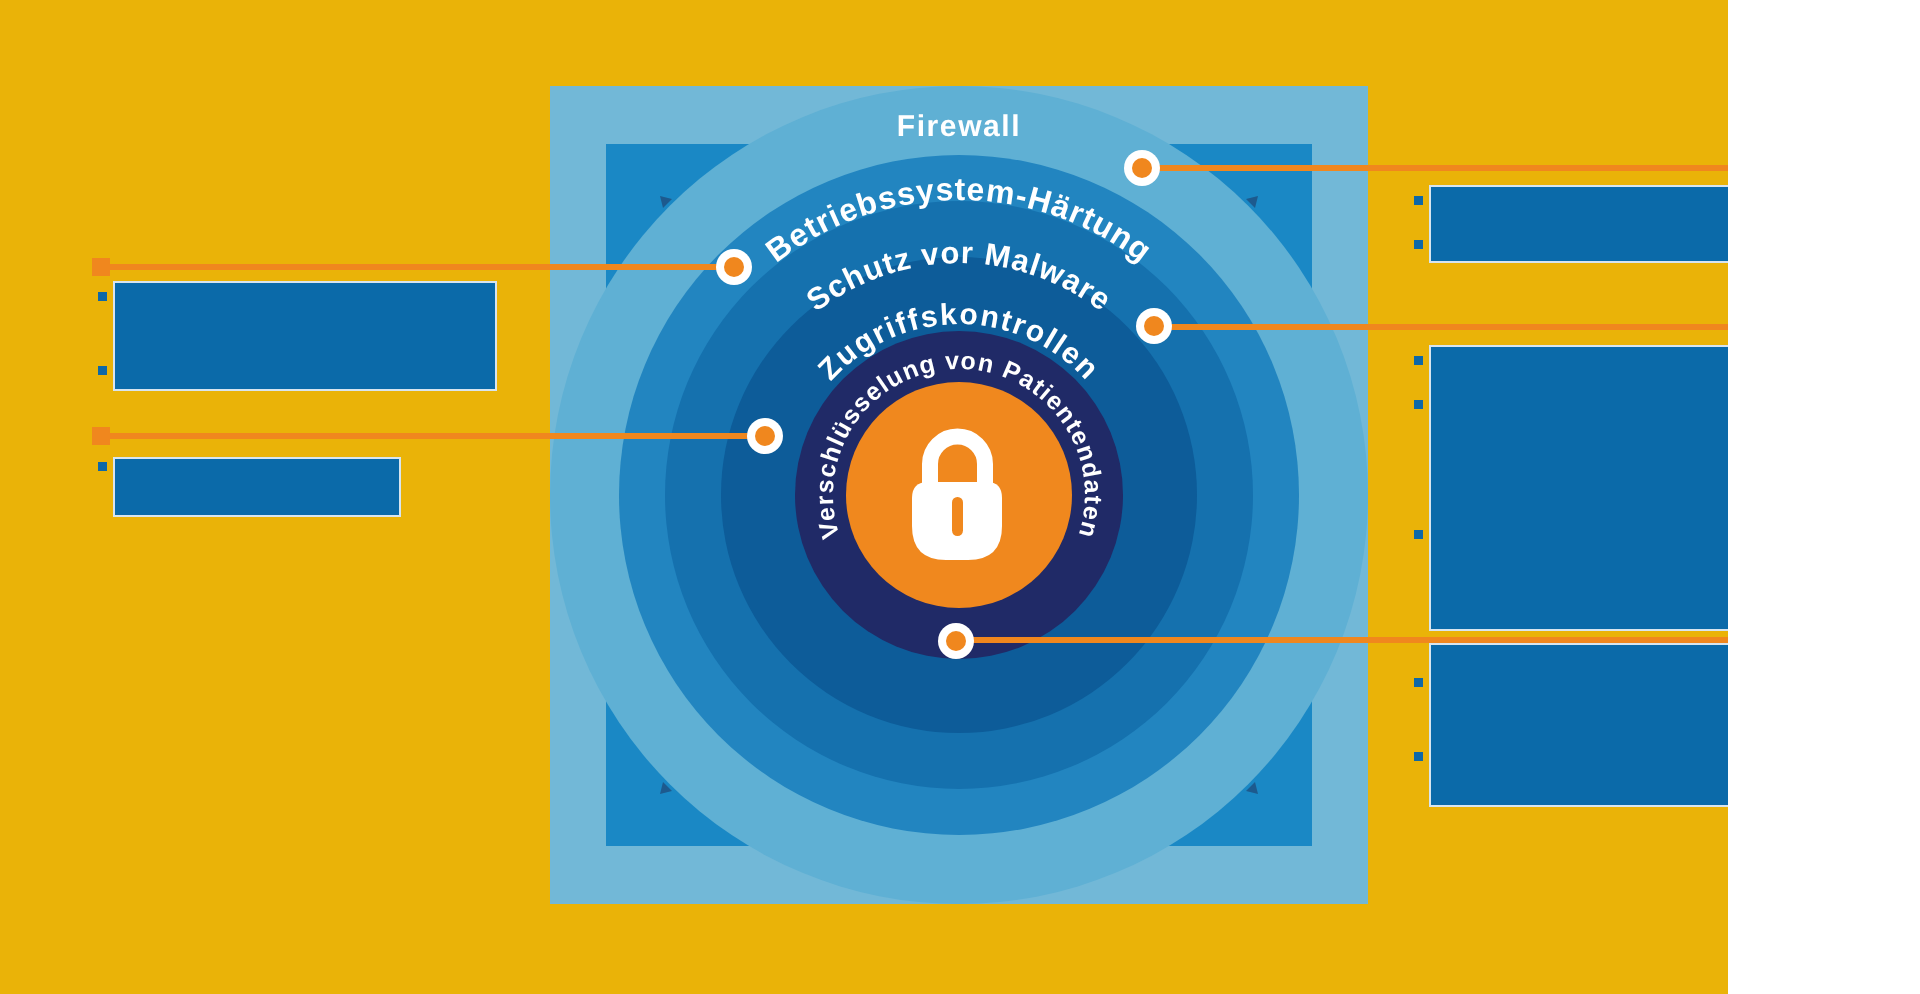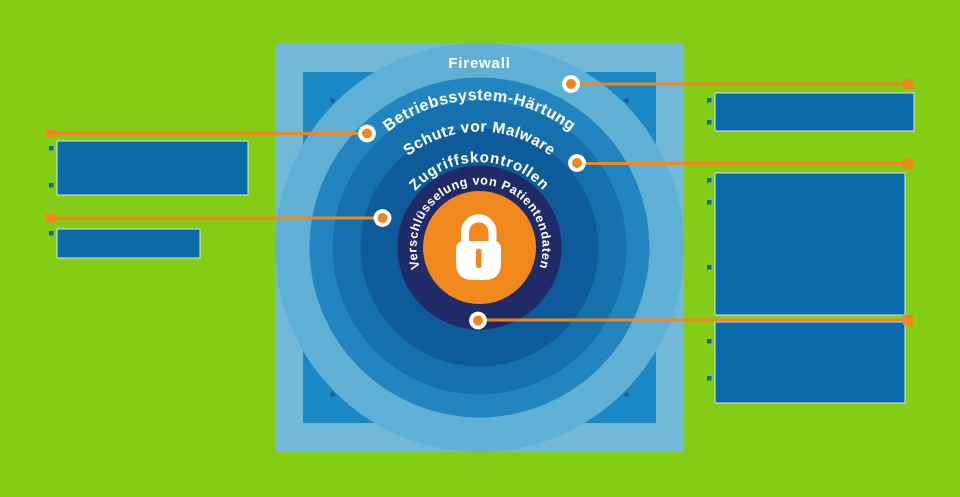--- a/index.html
+++ b/index.html
@@ -1,16 +1,16 @@
 <!DOCTYPE html>
 <html><head>
 <meta charset="utf-8">
 <style>
   html,body{margin:0;padding:0;background:#ffffff;}
-  .canvas{position:relative;width:960px;height:497px;background:#84cc16;overflow:hidden;}
+  .canvas{position:relative;width:864px;height:497px;background:#eab308;overflow:hidden;}
   svg{display:block;}
   .ring-label{fill:#ffffff;font-family:"Liberation Sans",sans-serif;font-weight:bold;}
   .lbl-firewall{font-size:15px;letter-spacing:0.8px;}
   .lbl-betriebs{font-size:16px;letter-spacing:0.5px;}
   .lbl-schutz{font-size:15.5px;letter-spacing:0.5px;}
   .lbl-zugriffs{font-size:15px;letter-spacing:0.9px;}
   .lbl-versch{font-size:12.5px;letter-spacing:0.6px;}
 </style>
 </head>
 <body>

